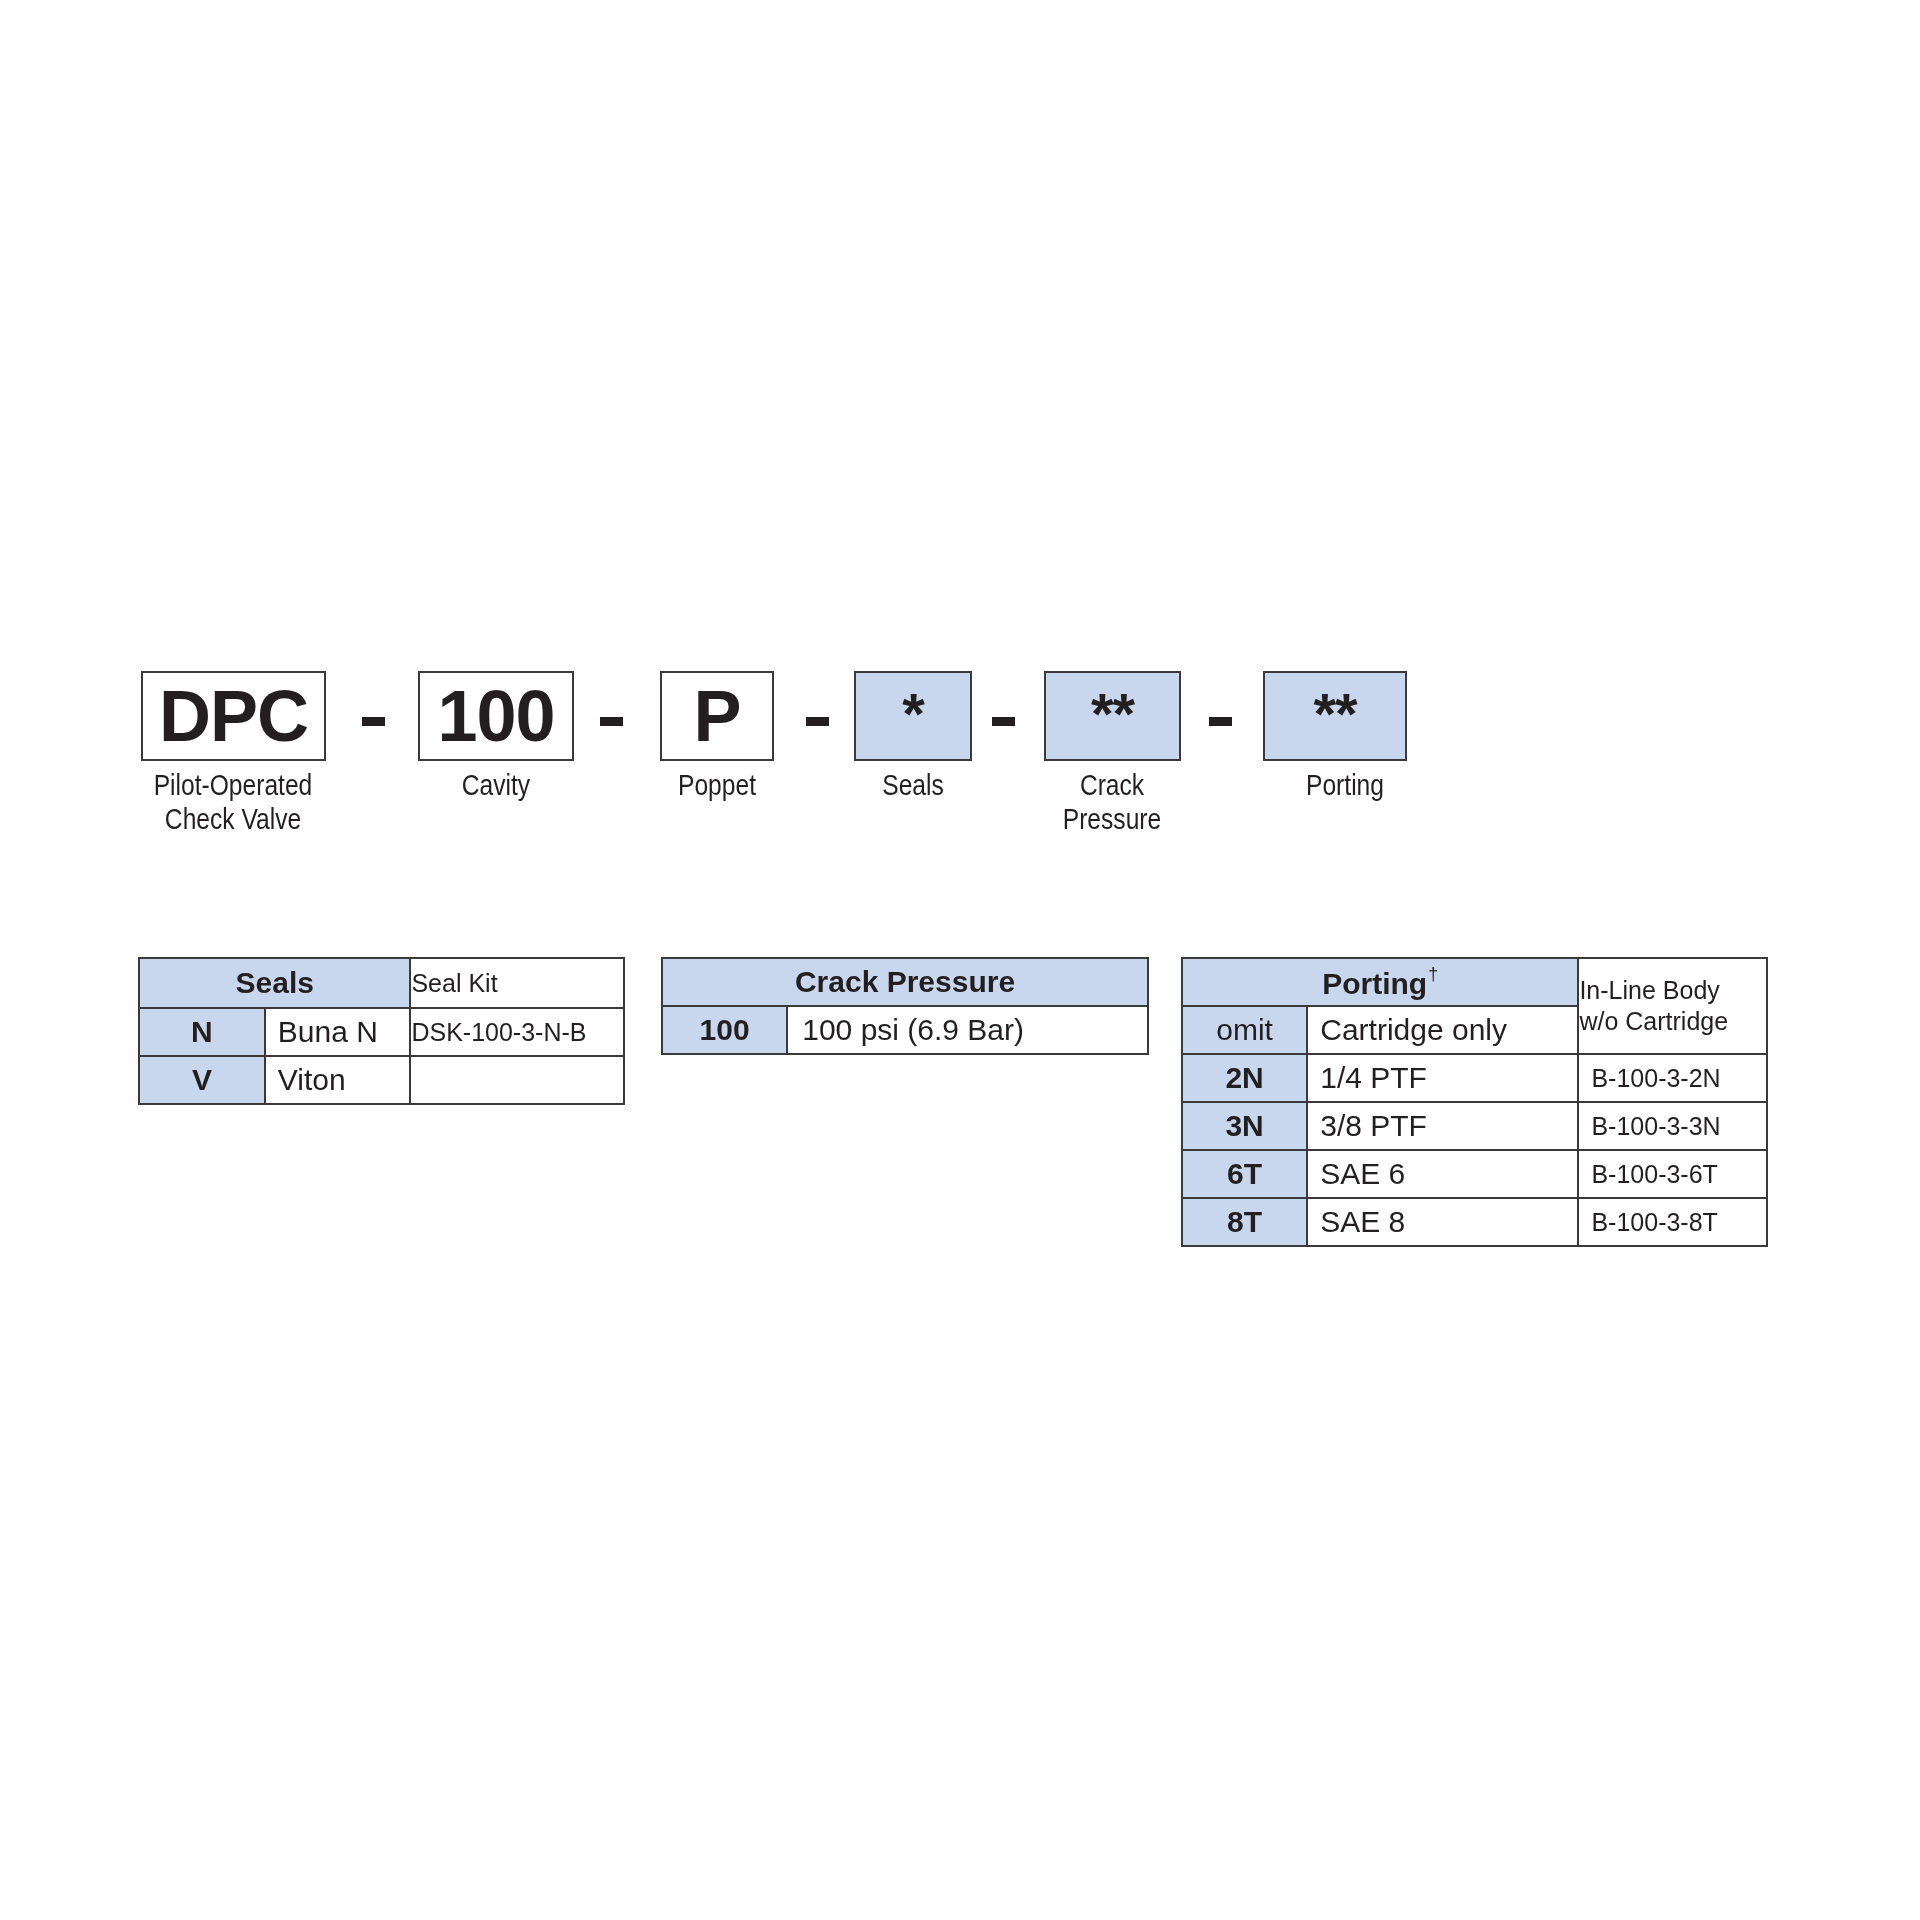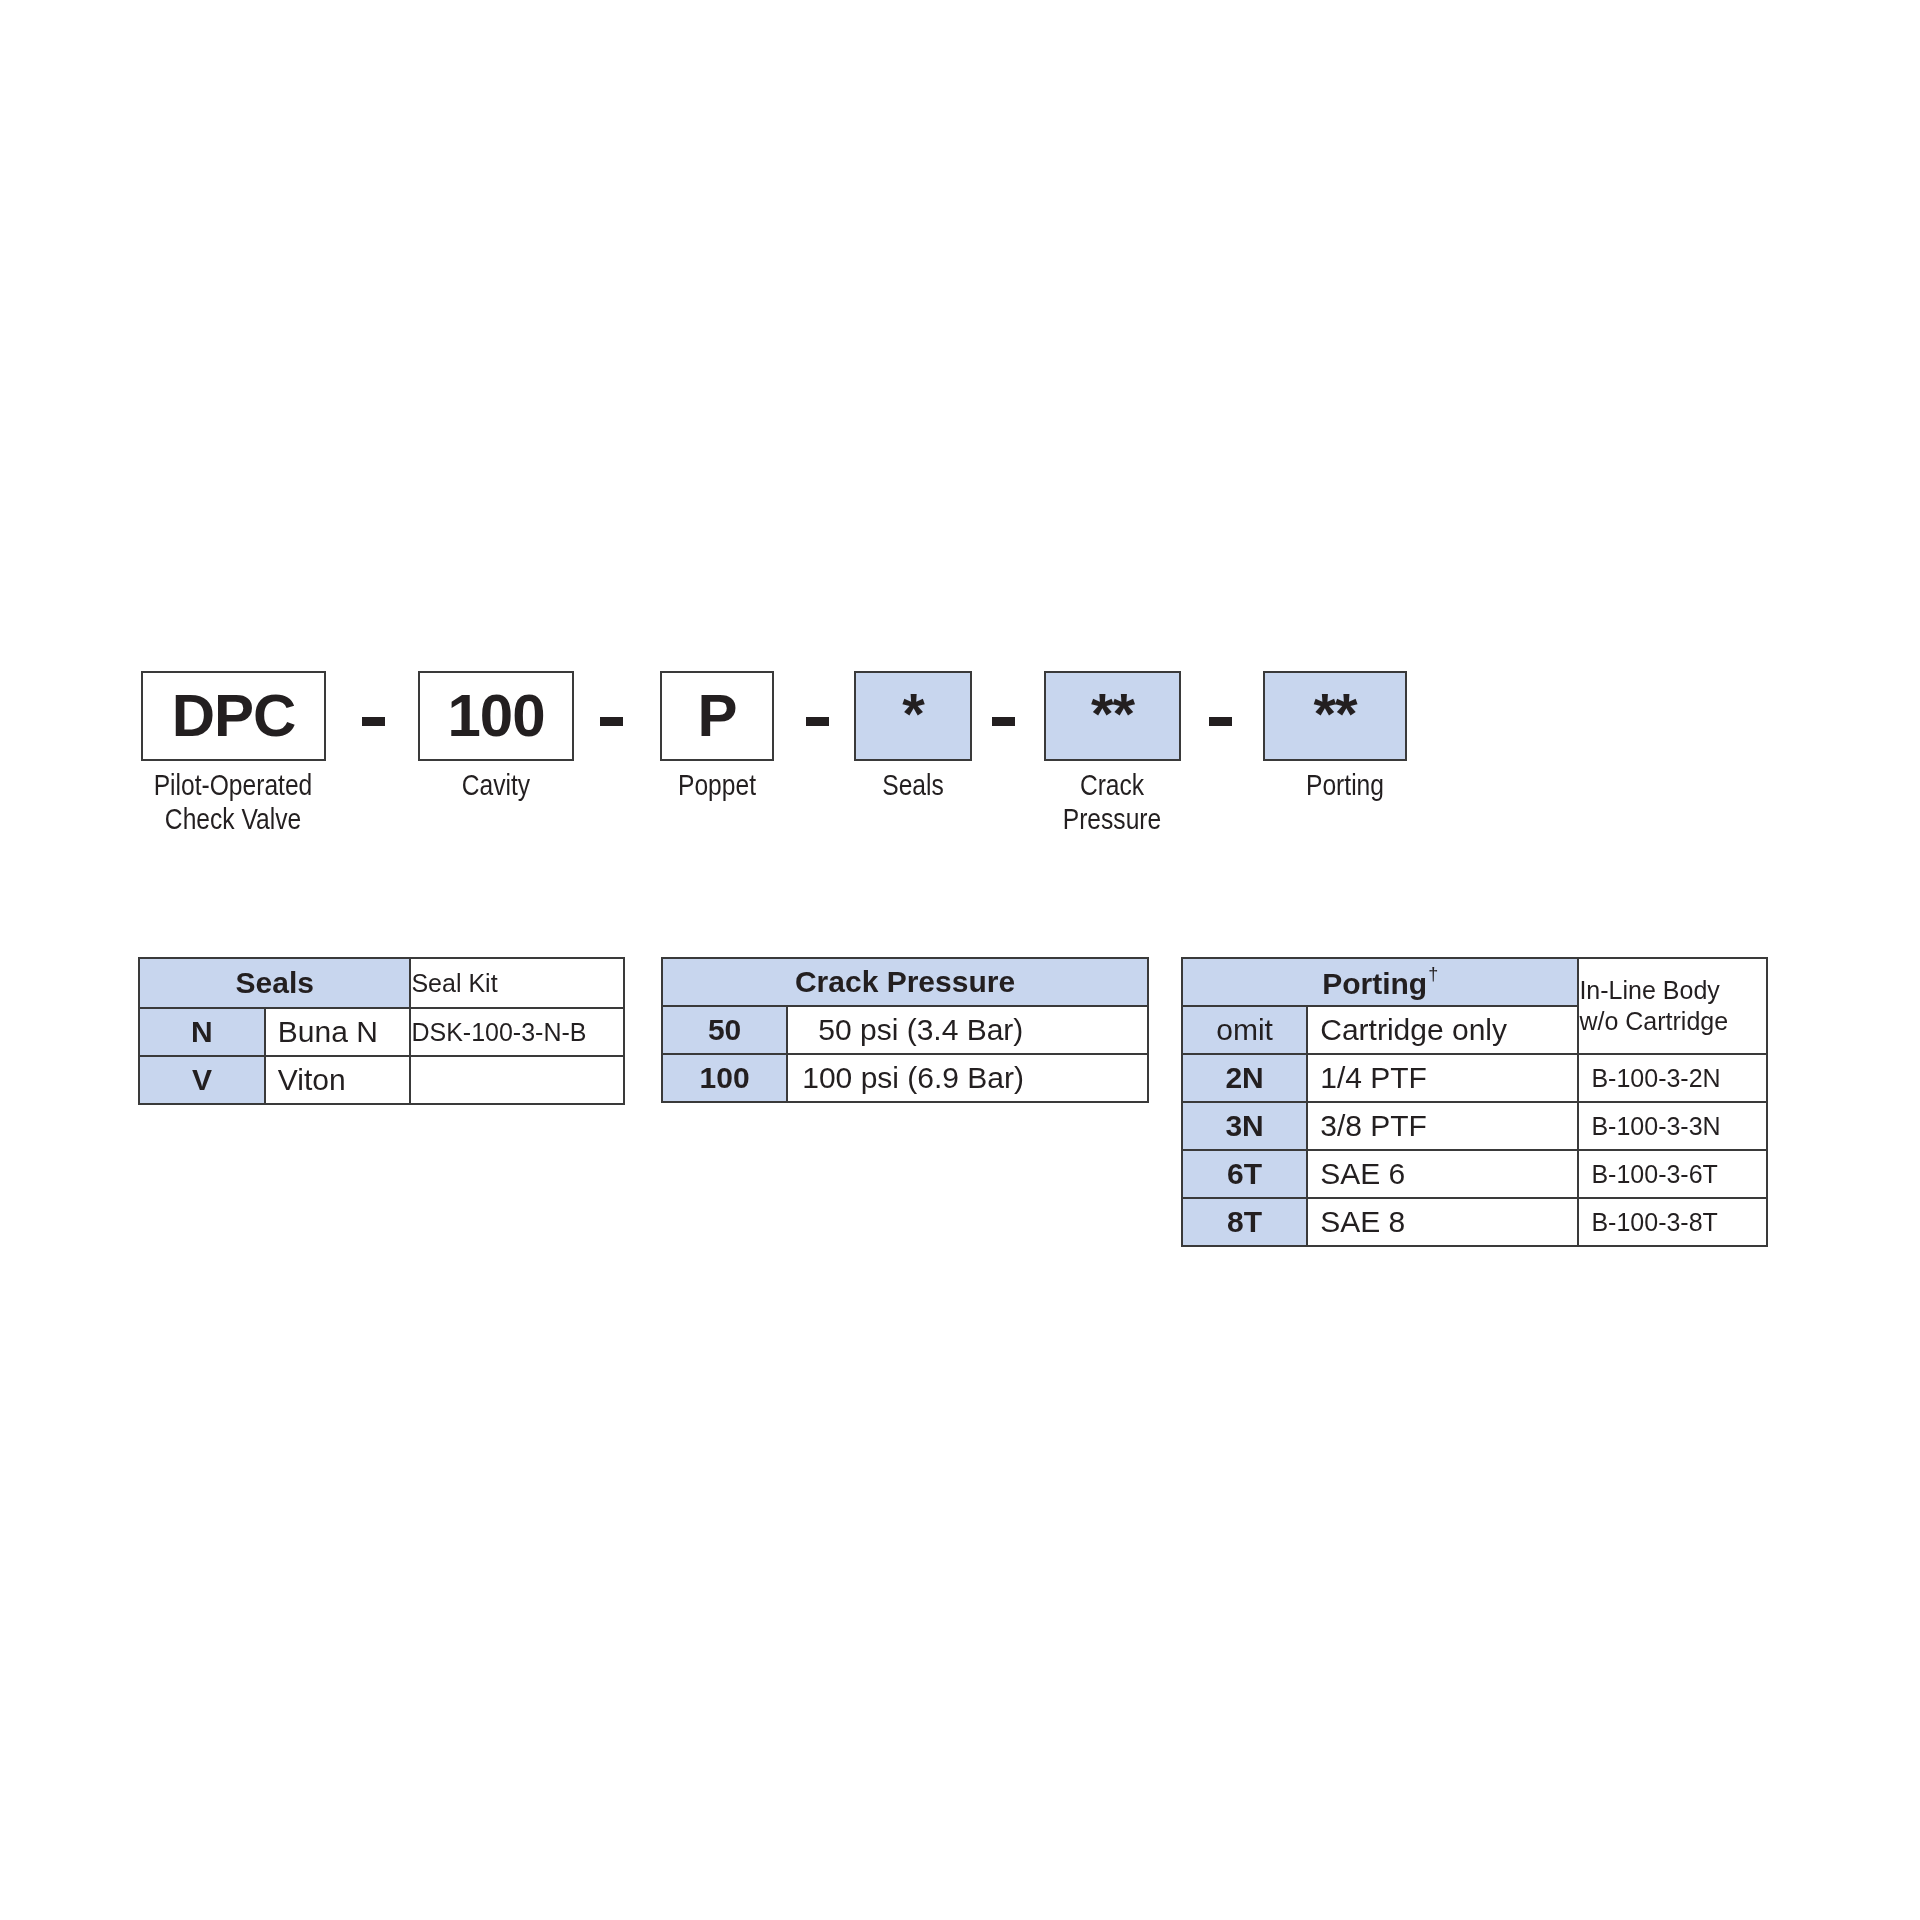--- a/index.html
+++ b/index.html
@@ -1,21 +1,21 @@
 <!DOCTYPE html>
 <html><head>
 <meta charset="utf-8">
 <style>
   html, body { margin:0; padding:0; }
   body { width:1920px; height:1920px; background:#ffffff; position:relative; overflow:hidden;
          font-family:"Liberation Sans", sans-serif; color:#231f20; }
   .code-box { position:absolute; top:671px; height:90px; box-sizing:border-box;
               border:2.5px solid #3a3a3a; background:#ffffff;
               display:flex; align-items:center; justify-content:center;
-              font-weight:bold; font-size:60px; letter-spacing:-1px; line-height:1; }
+              font-weight:bold; font-size:72px; letter-spacing:-1px; line-height:1; }
   .code-box.blue { background:#c8d6ee; align-items:flex-start; padding-top:12px; font-size:58px; }
   .dash { position:absolute; top:717px; height:9px; width:23px; background:#231f20; }
   .code-label { position:absolute; top:768px; text-align:center; font-family:"Liberation Sans", sans-serif;
                 font-size:30px; line-height:34px; transform:scaleX(0.82); transform-origin:center top;
                 color:#231f20; white-space:nowrap; }
   table.opt { position:absolute; border-collapse:collapse; }
   table.opt td { border:2.5px solid #3a3a3a; padding:0; box-sizing:border-box;
                  font-size:30px; height:48px; line-height:1; white-space:nowrap; }
   td.key { background:#c8d6ee; font-weight:bold; text-align:center; }
   td.head { background:#c8d6ee; font-weight:bold; text-align:center; font-size:31px; }
@@ -108,24 +108,20 @@
 <table class="opt" style="left:661px;top:957px;width:488px;">
   <colgroup>
       <col style="width:126px">
       <col style="width:362px">
     </colgroup>
   <tbody>
       <tr style="height:36px;">
     <td class="head" colspan="2">Crack Pressure</td>
   </tr>
   <tr>
-    <td class="key">50</td>
-    <td class="desc" style="padding-left:30px !important;">50 psi (3.4 Bar)</td>
-  </tr>
-  <tr>
     <td class="key">100</td>
     <td class="desc" style="padding-left:14px !important;">100 psi (6.9 Bar)</td>
   </tr>
 </tbody>
   </table>
 
 <table class="opt" style="left:1181px;top:957px;width:587px;">
   <colgroup>
       <col style="width:126px">
       <col style="width:272px">

